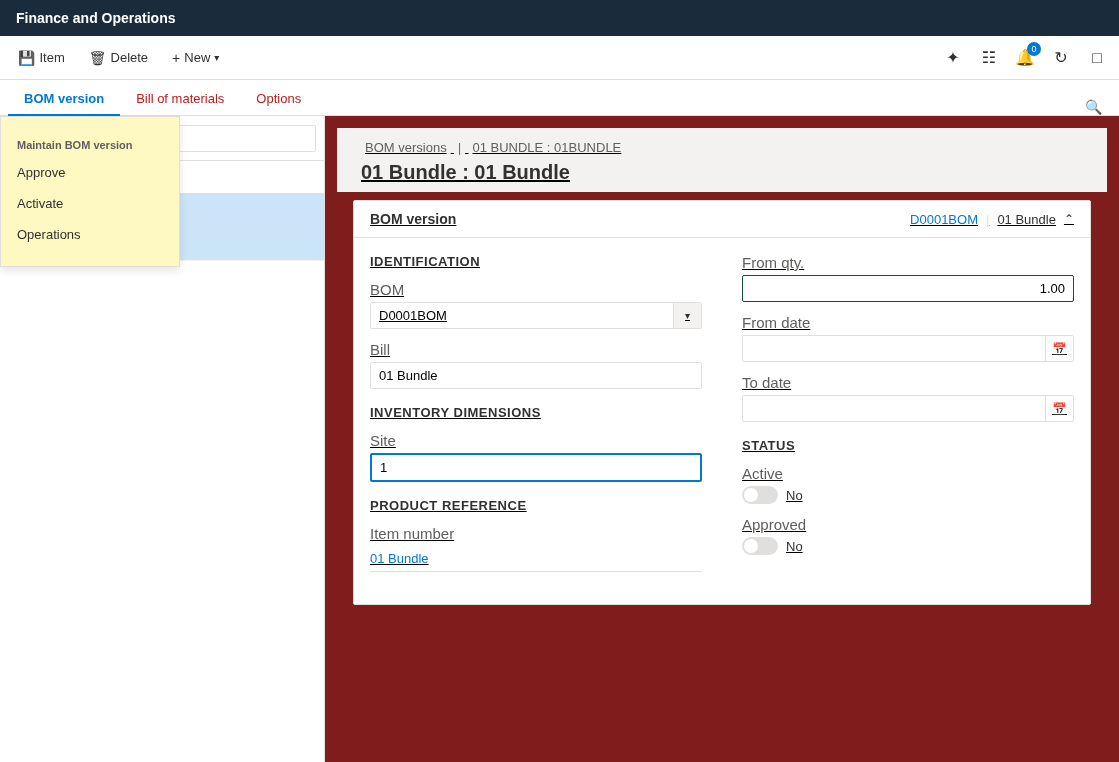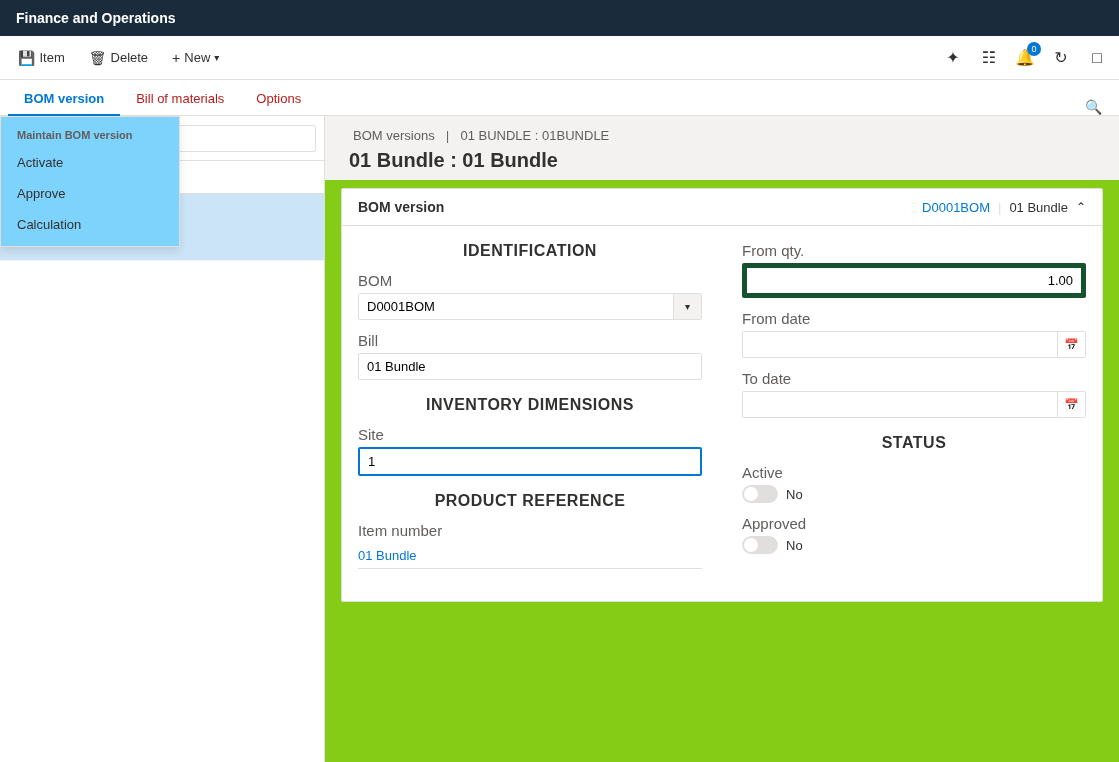--- a/index.html
+++ b/index.html
@@ -93,26 +93,26 @@
       width: 14px; height: 14px;
       font-size: 9px;
       display: flex; align-items: center; justify-content: center;
     }
 
     
     .dropdown-menu {
       position: absolute;
       top: 116px;
       left: 0;
-      background: #7dd3fc;
+      background: #fef9c3;
       border: 1px solid #e1dfdd;
       box-shadow: 0 4px 8px rgba(0,0,0,0.1);
       z-index: 100;
       min-width: 180px;
-      padding: 6px 0;
+      padding: 16px 0;
     }
     .dropdown-item {
       padding: 8px 16px;
       cursor: pointer;
       font-size: 13px;
       color: #323130;
     }
     .dropdown-header {
       padding: 6px 16px;
       font-size: 11px;
@@ -184,23 +184,24 @@
       border-bottom: 1px solid #f3f2f1;
     }
     .list-item.selected { background: #cce4f7; }
     .list-item-title { font-weight: 600; font-size: 13px; color: #323130; }
     .list-item-sub { font-size: 12px; color: #605e5c; margin-top: 2px; }
     .list-item-sub2 { font-size: 12px; color: #0078d4; margin-top: 1px; }
 
     
     .right-panel {
       flex: 1;
-      background: #84cc16;
+      background: #7f1d1d;
       overflow-y: auto;
-      padding: 0;
+      padding: 12px;
+      text-decoration: underline;
     }
     .right-header {
       background: #f3f2f1;
       padding: 12px 24px 8px;
     }
     .breadcrumb {
       font-size: 12px;
       color: #0078d4;
       margin-bottom: 6px;
     }
@@ -239,27 +240,26 @@
 
     .form-body {
       padding: 16px;
       display: grid;
       grid-template-columns: 1fr 1fr;
       gap: 0 40px;
     }
 
     .form-section { margin-bottom: 16px; }
     .form-section-title {
-      font-size: 16px;
+      font-size: 13px;
       font-weight: 700;
       color: #323130;
       letter-spacing: 0.5px;
       margin-bottom: 12px;
       text-transform: uppercase;
-      text-align: center;
     }
     .form-field { margin-bottom: 12px; }
     .form-label {
       font-size: 15px;
       color: #605e5c;
       margin-bottom: 4px;
       display: block;
     }
     .form-input {
       width: 100%;
@@ -294,21 +294,21 @@
     .form-input-calendar-btn {
       width: 28px;
       background: white;
       border-left: 1px solid #e1dfdd;
       display: flex; align-items: center; justify-content: center;
       cursor: pointer; color: #323130; font-size: 12px;
     }
     .form-input-number {
       text-align: right;
       padding: 5px 8px;
-      border: 5px solid #14532d;
+      border: 1px solid #14532d;
       border-radius: 2px;
       font-size: 13px;
       width: 100%;
       outline: none;
     }
 
     
     .toggle-row {
       display: flex;
       align-items: center;
@@ -387,23 +387,23 @@
   <div class="nav-tab">
     <span>Options</span>
   </div>
   <div class="nav-search" style="margin-left:auto; padding-right:8px;">
     <span class="nav-search-icon">🔍</span>
   </div>
 </div>
 
 <div class="dropdown-menu">
   <div class="dropdown-header">Maintain BOM version</div>
+  <div class="dropdown-item">Approve</div>
   <div class="dropdown-item">Activate</div>
-  <div class="dropdown-item">Approve</div>
-  <div class="dropdown-item">Calculation</div>
+  <div class="dropdown-item">Operations</div>
 </div>
 
 <div class="main-content">
 
   <div class="left-panel">
     <div class="left-panel-toolbar">
       <div class="filter-icon-btn">
         <svg width="16" height="16" viewBox="0 0 16 16" fill="none" xmlns="http://www.w3.org/2000/svg">
           <path d="M1 3h14M4 8h8M7 13h2" stroke="#323130" stroke-width="1.5" stroke-linecap="round"></path>
         </svg>

